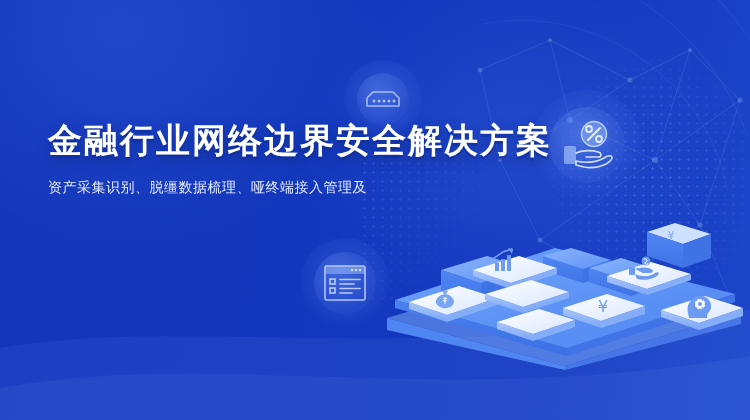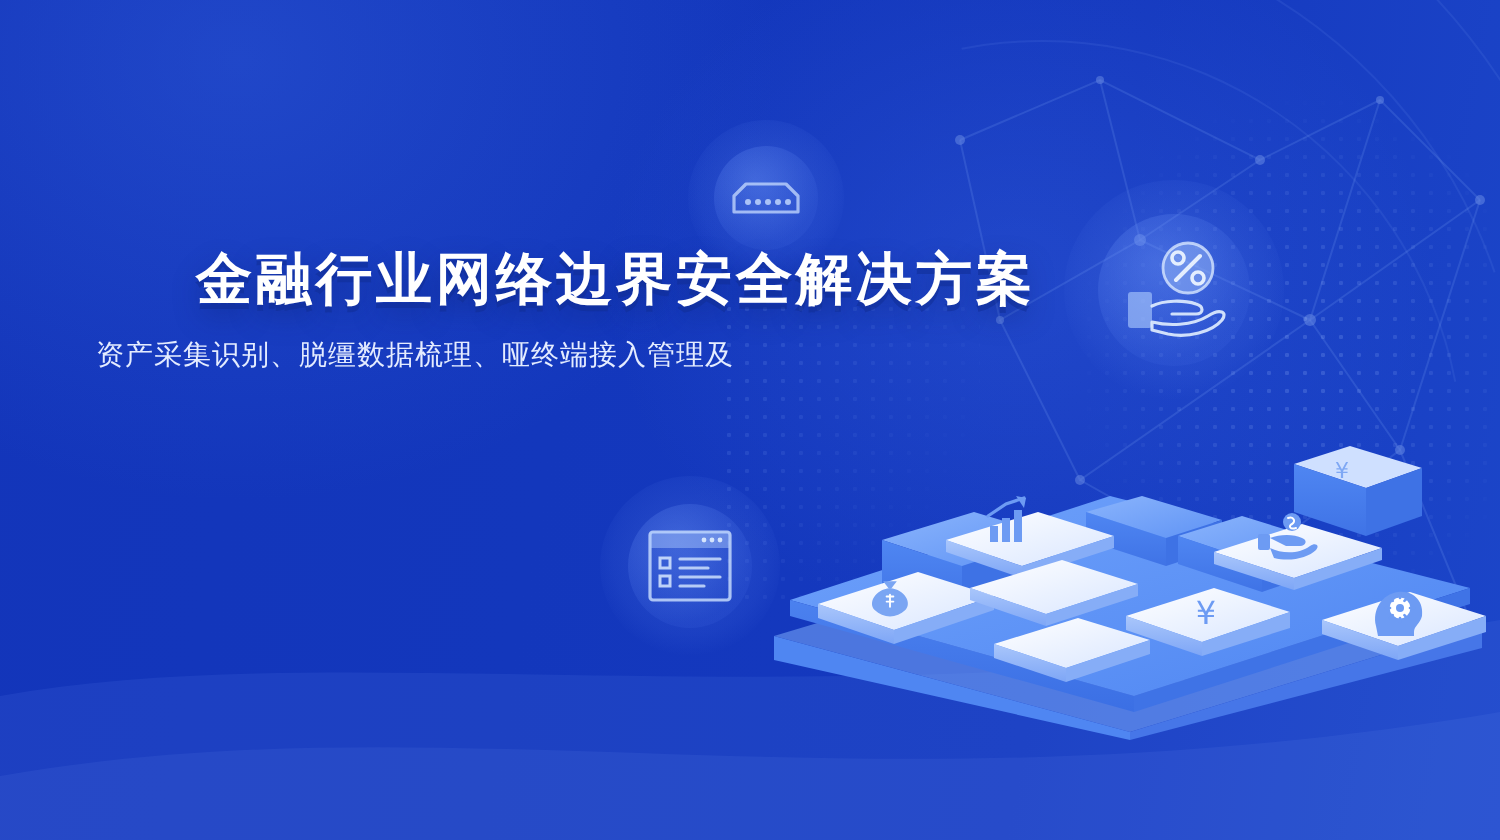--- a/index.html
+++ b/index.html
@@ -53,26 +53,26 @@
     opacity:.7;
   }
   .net-svg{position:absolute;right:-10px;top:10px;width:320px;height:360px;opacity:.5;}
 
   
   .waves{position:absolute;left:0;bottom:0;width:750px;height:150px;}
 
   
   .copy{position:absolute;left:48px;top:118px;width:470px;}
   .title{
-    margin:0;color:#ffffff;font-size:28px;line-height:44px;font-weight:bold;
+    margin:0;color:#ffffff;font-size:34px;line-height:44px;font-weight:bold;
     letter-spacing:2px;white-space:nowrap;
     text-shadow:0 3px 0 rgba(17,45,150,.55), 0 6px 14px rgba(10,30,110,.45);
     text-align:right;
   }
-  .subtitle{margin:4px 0 0 0;color:#e4ecff;font-size:14px;line-height:22px;letter-spacing:.5px;}
+  .subtitle{margin:14px 0 0 0;color:#e4ecff;font-size:14px;line-height:22px;letter-spacing:.5px;}
   .subtitle span{display:block;}
 
   
   .badge{position:absolute;border-radius:50%;display:flex;align-items:center;justify-content:center;}
   .badge .halo{
     position:absolute;inset:0;border-radius:50%;
     background:radial-gradient(circle at 50% 45%,rgba(120,160,255,.22),rgba(90,130,240,.10) 58%,rgba(60,100,220,0) 74%);
   }
   .badge .disc{
     position:absolute;border-radius:50%;

